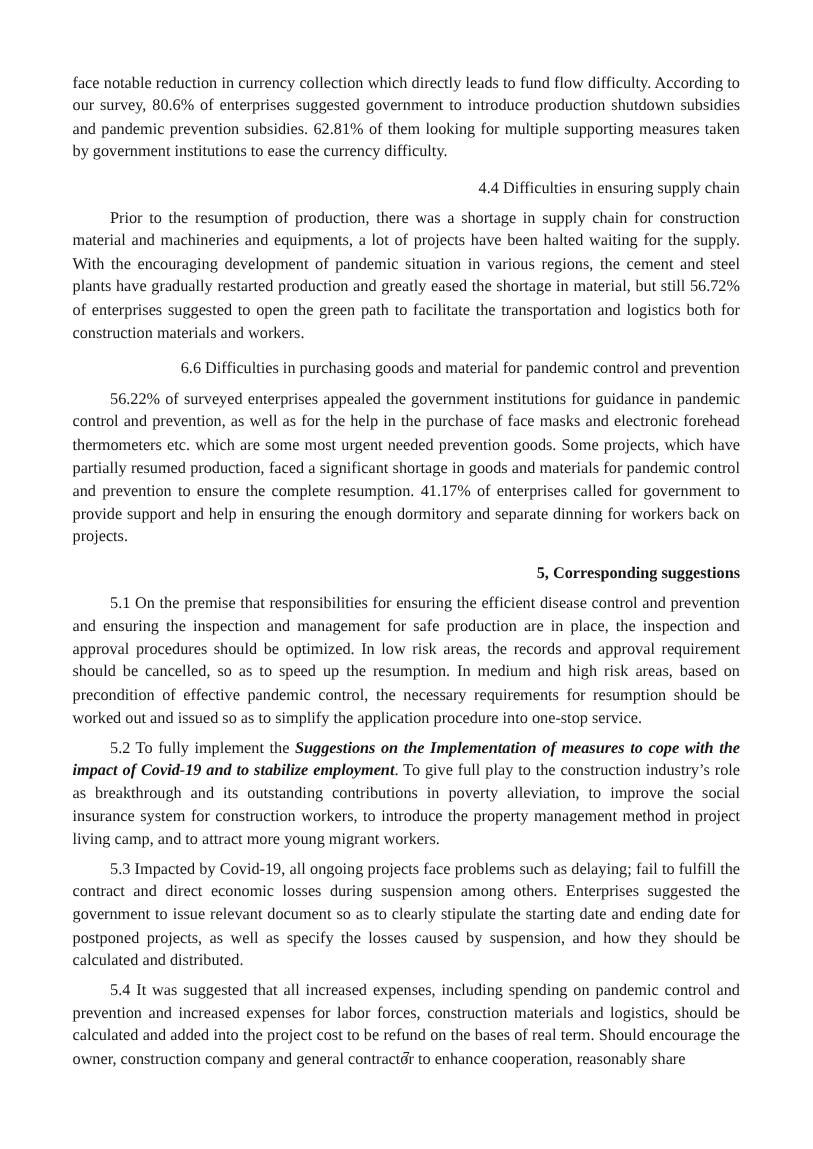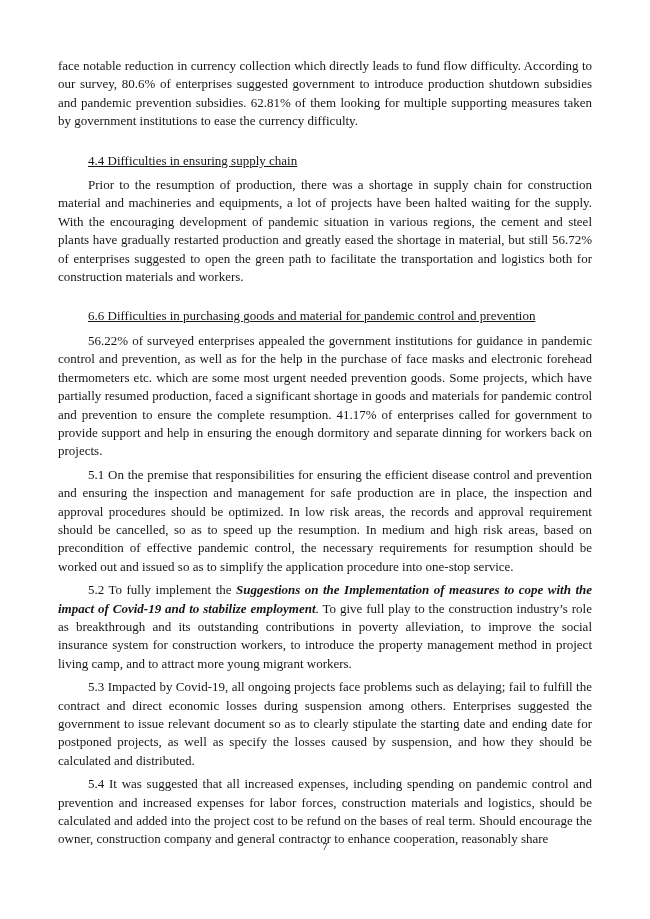--- a/index.html
+++ b/index.html
@@ -22,26 +22,25 @@
   }
   .para {
     margin: 0 0 5px 0;
     text-align: justify;
     text-indent: 30px;
   }
   .para.no-indent {
     text-indent: 0;
   }
   .heading {
-    margin: 21px 0 6px 0;
+    margin: 10px 0 6px 0;
     font-size: 13px;
     font-weight: normal;
     text-indent: 30px;
-    text-align: left;
-    text-decoration: underline;
+    text-align: right;
   }
   .heading.bold {
     font-weight: bold;
   }
   .bold-italic {
     font-weight: bold;
     font-style: italic;
   }
   .page-number {
     position: absolute;
@@ -62,20 +61,21 @@
   <p class="para no-indent">face notable reduction in currency collection which directly leads to fund flow difficulty. According to our survey, 80.6% of enterprises suggested government to introduce production shutdown subsidies and pandemic prevention subsidies. 62.81% of them looking for multiple supporting measures taken by government institutions to ease the currency difficulty.</p>
 
   <h3 class="heading">4.4 Difficulties in ensuring supply chain</h3>
 
   <p class="para">Prior to the resumption of production, there was a shortage in supply chain for construction material and machineries and equipments, a lot of projects have been halted waiting for the supply. With the encouraging development of pandemic situation in various regions, the cement and steel plants have gradually restarted production and greatly eased the shortage in material, but still 56.72% of enterprises suggested to open the green path to facilitate the transportation and logistics both for construction materials and workers.</p>
 
   <h3 class="heading">6.6 Difficulties in purchasing goods and material for pandemic control and prevention</h3>
 
   <p class="para">56.22% of surveyed enterprises appealed the government institutions for guidance in pandemic control and prevention, as well as for the help in the purchase of face masks and electronic forehead thermometers etc. which are some most urgent needed prevention goods. Some projects, which have partially resumed production, faced a significant shortage in goods and materials for pandemic control and prevention to ensure the complete resumption. 41.17% of enterprises called for government to provide support and help in ensuring the enough dormitory and separate dinning for workers back on projects.</p>
 
+  <h3 class="heading bold">5, Corresponding suggestions</h3>
 
   <p class="para">5.1 On the premise that responsibilities for ensuring the efficient disease control and prevention and ensuring the inspection and management for safe production are in place, the inspection and approval procedures should be optimized. In low risk areas, the records and approval requirement should be cancelled, so as to speed up the resumption. In medium and high risk areas, based on precondition of effective pandemic control, the necessary requirements for resumption should be worked out and issued so as to simplify the application procedure into one-stop service.</p>
 
   <p class="para">
     <span>5.2 To fully implement the </span><span class="bold-italic">Suggestions on the Implementation of measures to cope with the impact of Covid-19 and to stabilize employment</span><span>. To give full play to the construction industry’s role as breakthrough and its outstanding contributions in poverty alleviation, to improve the social insurance system for construction workers, to introduce the property management method in project living camp, and to attract more young migrant workers.</span>
   </p>
 
   <p class="para">5.3 Impacted by Covid-19, all ongoing projects face problems such as delaying; fail to fulfill the contract and direct economic losses during suspension among others. Enterprises suggested the government to issue relevant document so as to clearly stipulate the starting date and ending date for postponed projects, as well as specify the losses caused by suspension, and how they should be calculated and distributed.</p>
 
   <p class="para">5.4 It was suggested that all increased expenses, including spending on pandemic control and prevention and increased expenses for labor forces, construction materials and logistics, should be calculated and added into the project cost to be refund on the bases of real term. Should encourage the owner, construction company and general contractor to enhance cooperation, reasonably share</p>

